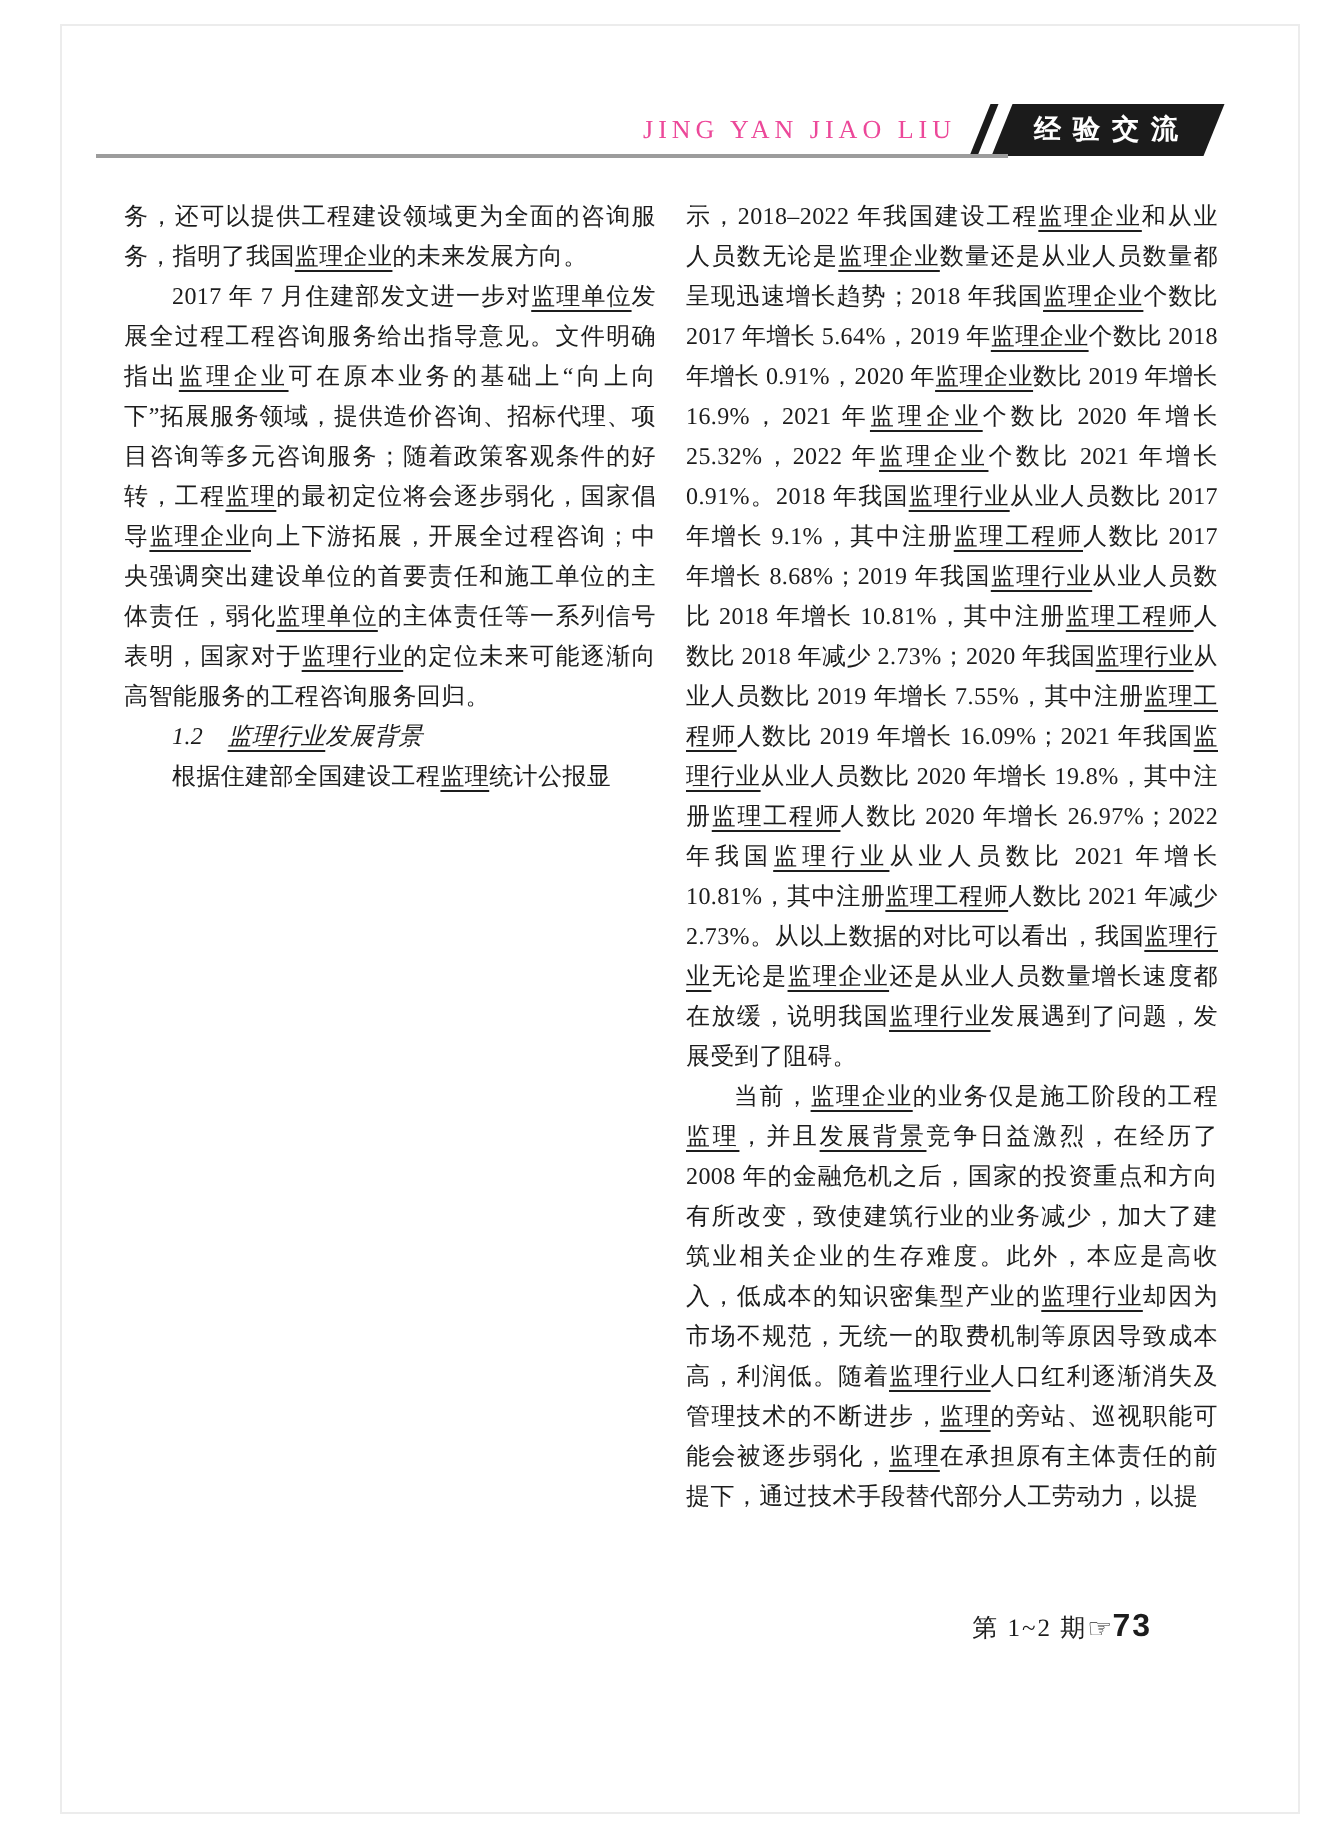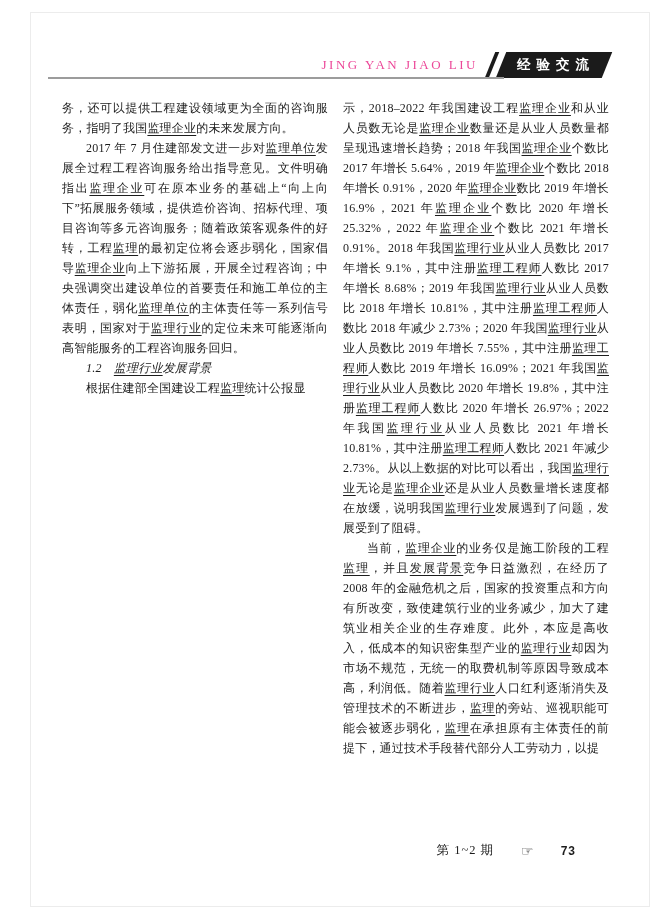--- a/index.html
+++ b/index.html
@@ -85,33 +85,33 @@
     margin-bottom:2px !important;
     text-indent:0;
   }
   u{
     text-decoration:underline;
     text-decoration-thickness:1px;
     text-underline-offset:2.5px;
   }
   
   .footer{
-    position:absolute;top:842px;right:95px;
-    display:flex;align-items:center;gap:27px;
+    position:absolute;top:805px;right:95px;
+    display:flex;align-items:flex-end;gap:0;
   }
   .footer-issue{
     font-size:12.5px;letter-spacing:1px;white-space:nowrap;
   }
   .footer-hand{
     font-family:"DejaVu Sans",sans-serif;
     font-size:14px;color:#2a2a2a;
   }
   .footer-page{
     font-family:"Liberation Sans","DejaVu Sans",sans-serif;
-    font-weight:bold;font-size:12px;letter-spacing:1px;
+    font-weight:bold;font-size:16px;letter-spacing:1px;
   }
 </style>
 </head>
 <body>
 
 <div class="page">
 
   <div class="scan-border"></div>
 
   <div class="header">

